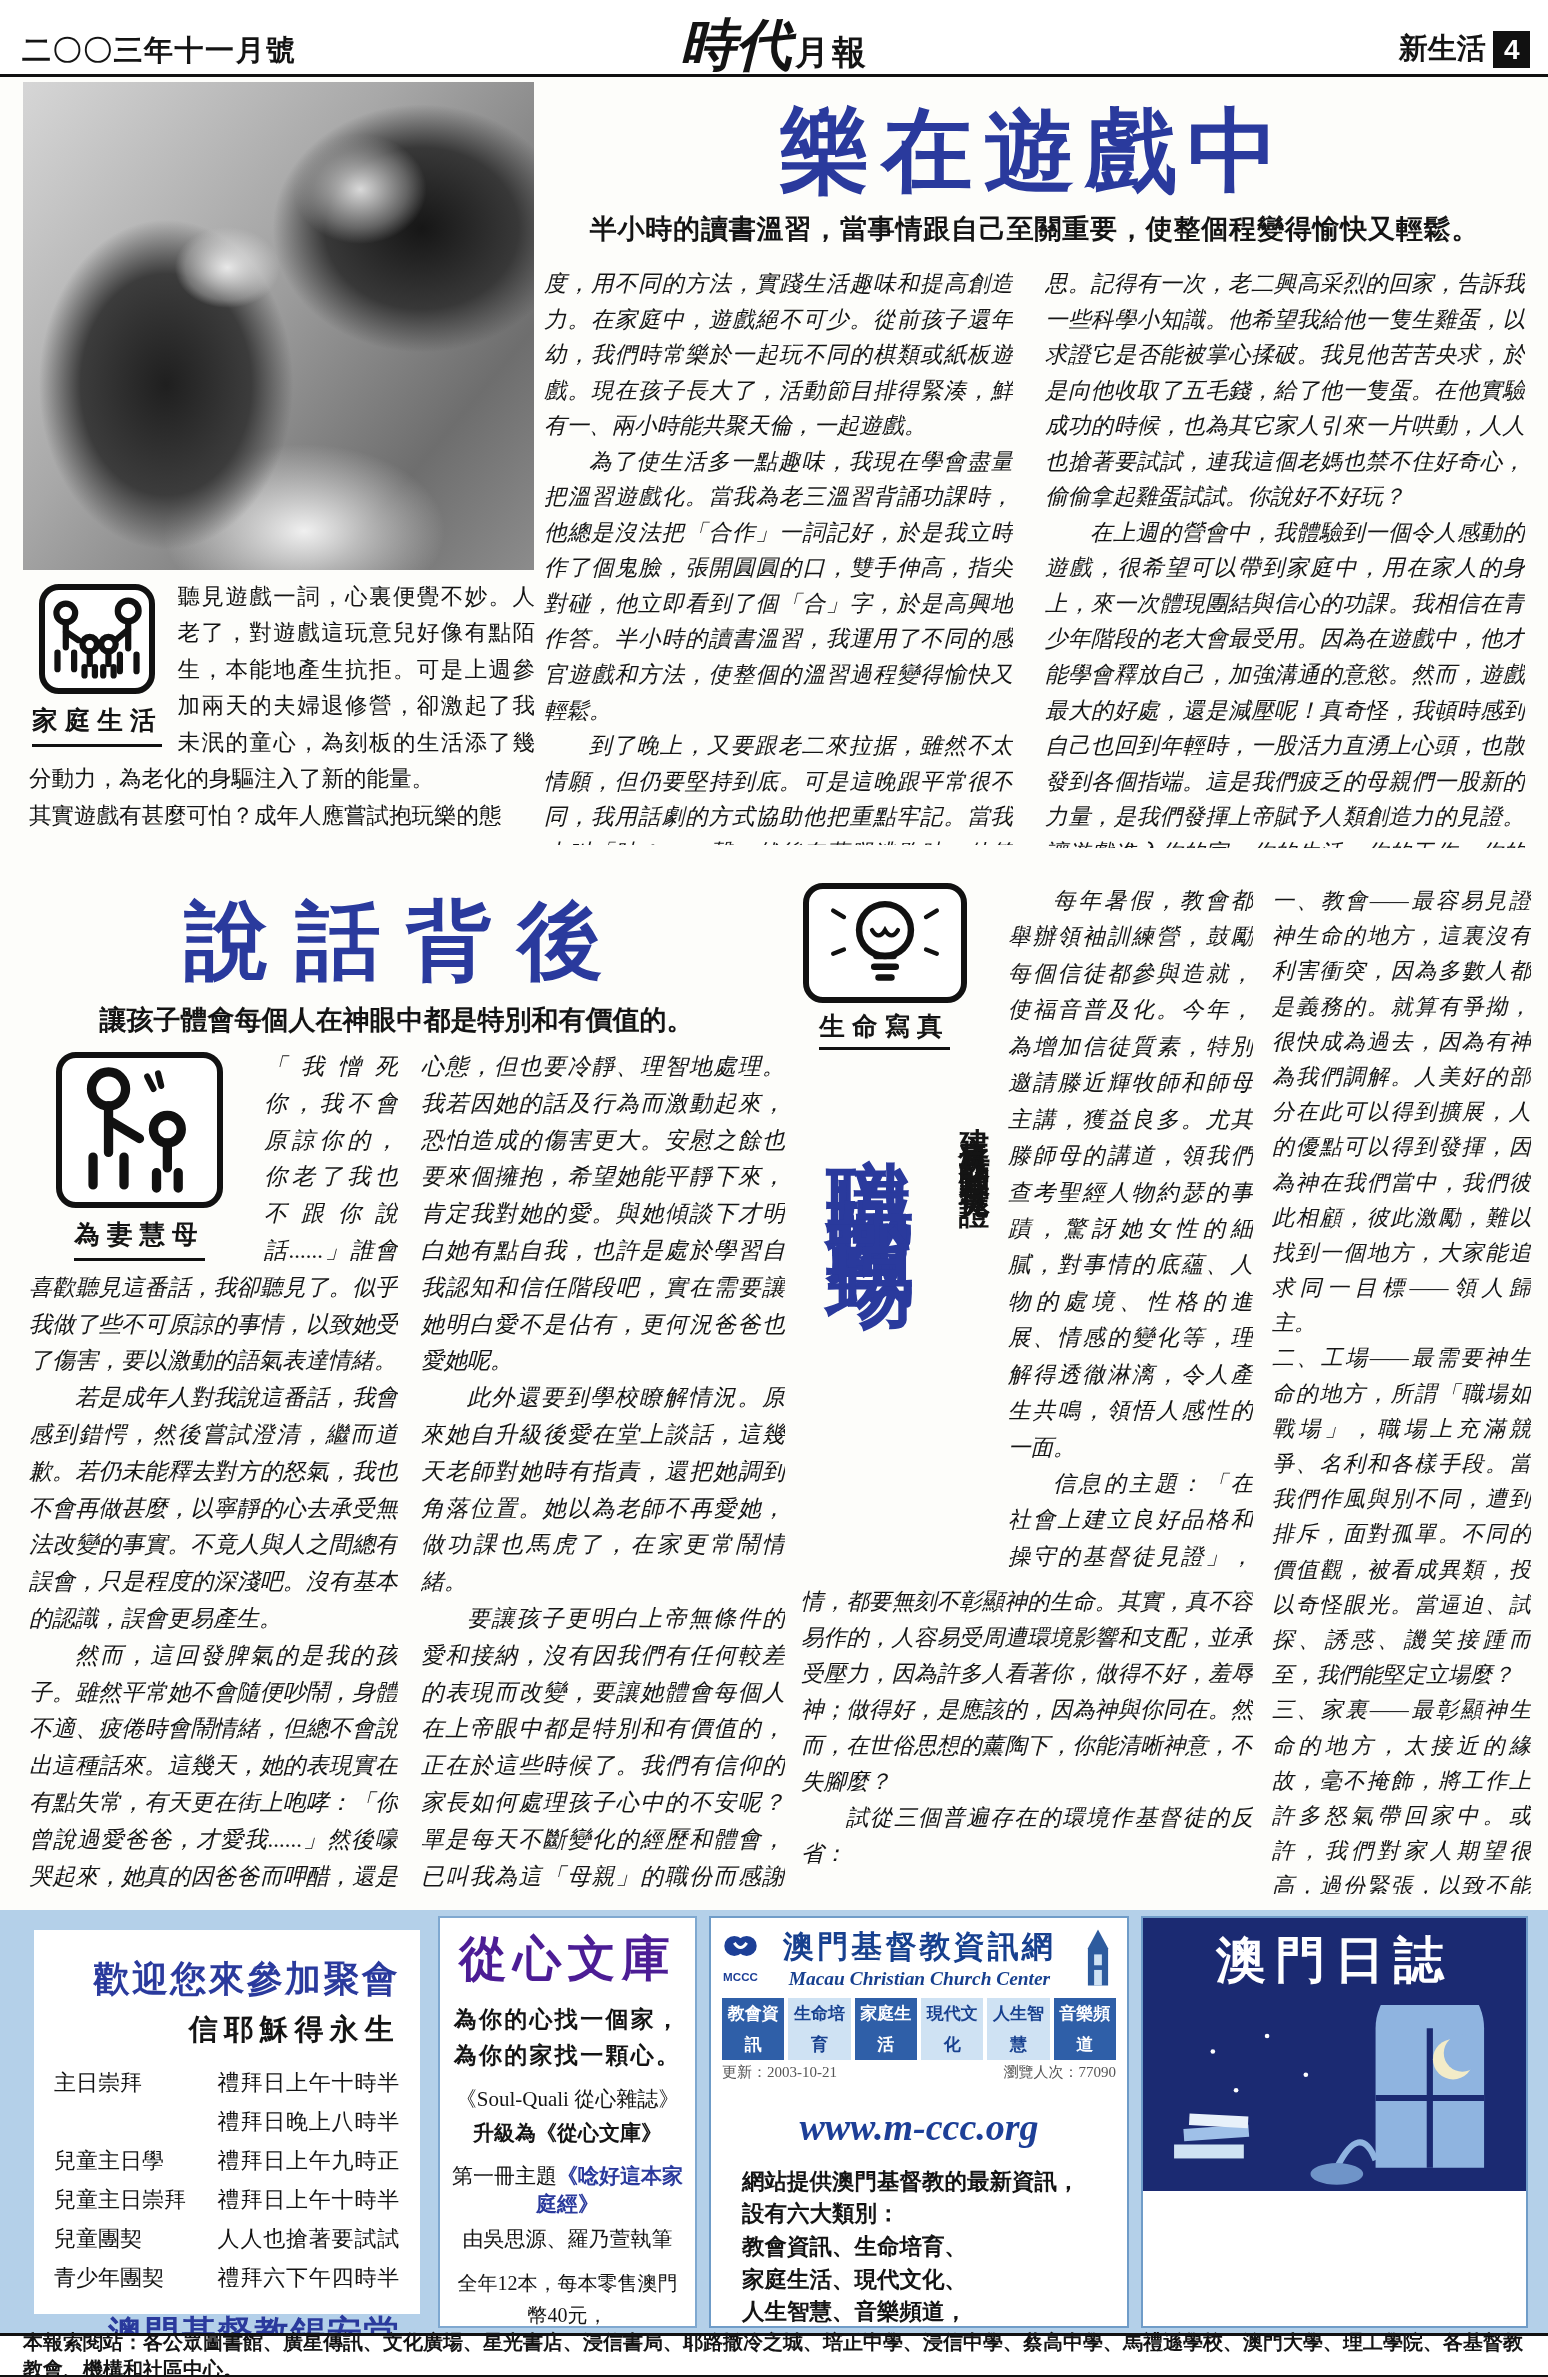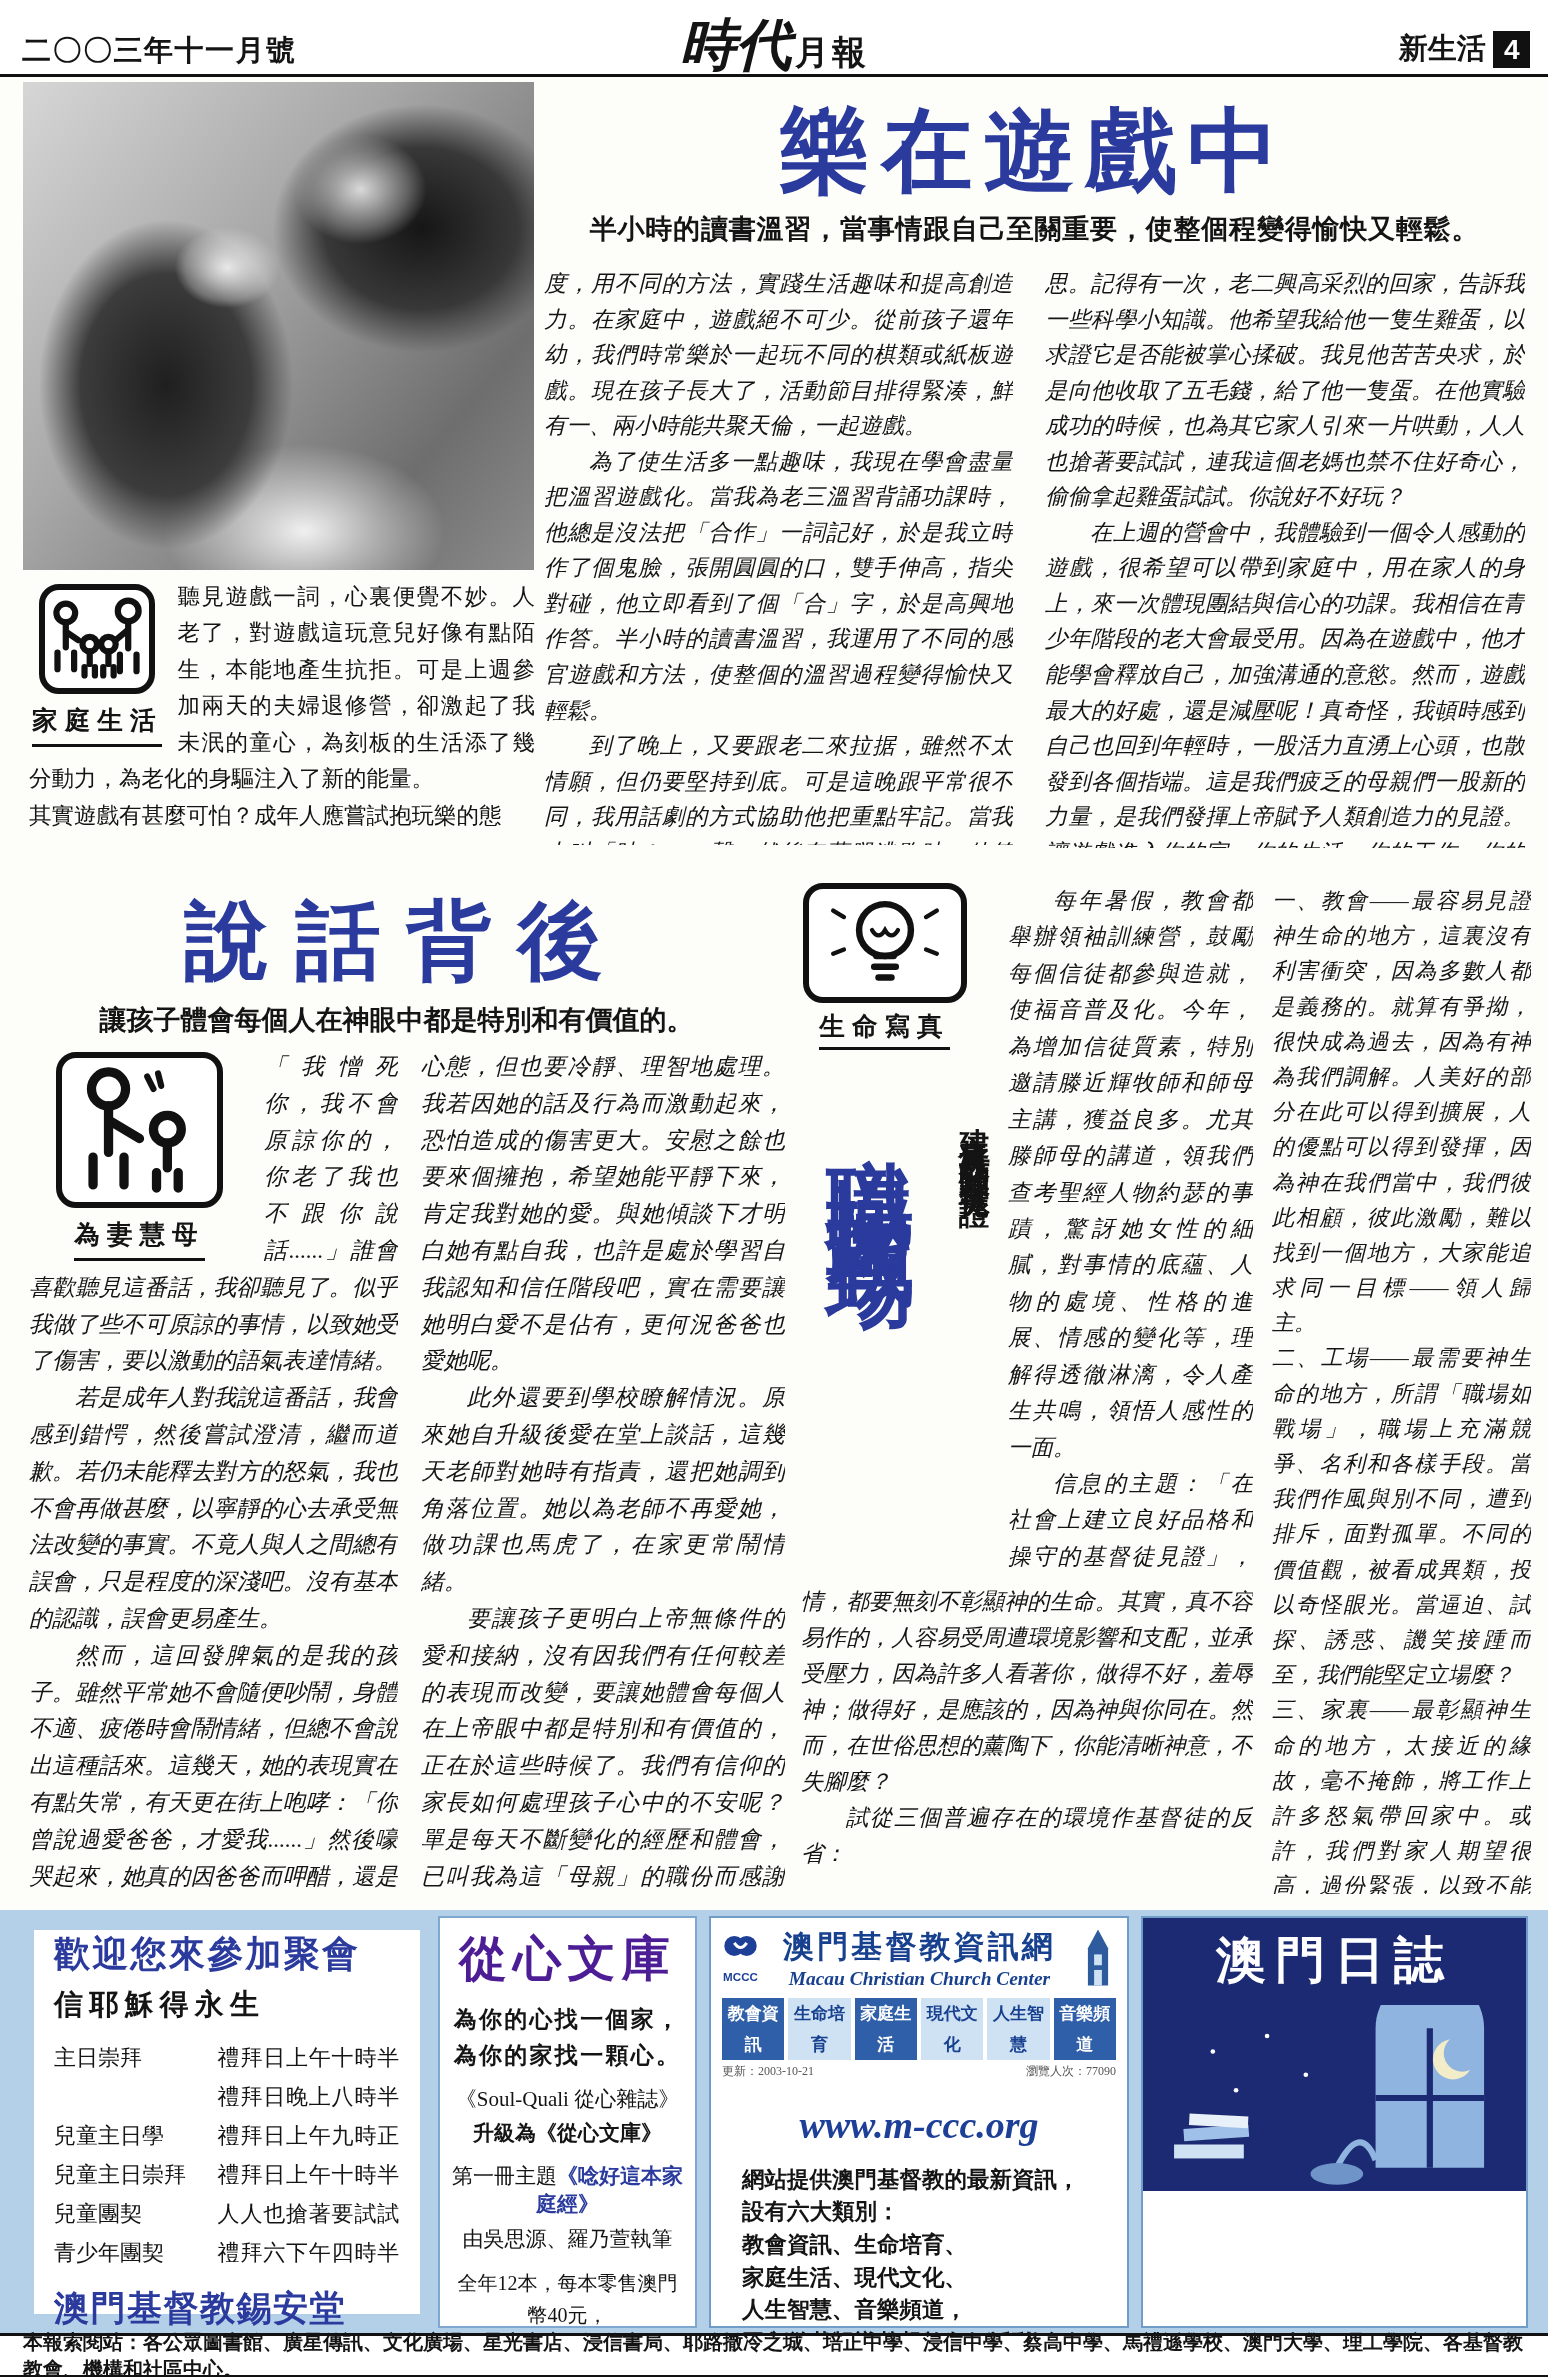--- a/index.html
+++ b/index.html
@@ -50,21 +50,21 @@
   .a3-vtitle{position:absolute;left:812px;top:1087px;height:805px;writing-mode:vertical-rl;text-orientation:upright;
     font-family:"DejaVu Serif",serif;font-weight:bold;font-size:87px;color:#2a3a9d;letter-spacing:22px;}
   .a3-vsub{position:absolute;left:953px;top:1103px;height:511px;writing-mode:vertical-rl;text-orientation:upright;
     font-weight:bold;font-size:31px;letter-spacing:6.2px;}
   #a3c1{left:1008px;top:883px;width:245px;height:694px;font-size:22.5px;line-height:1.62;}
   #a3bottom{left:801px;top:1584px;width:452px;height:307px;font-size:22.5px;line-height:1.6;}
   #a3c2{left:1272px;top:883px;width:259px;height:1011px;font-size:22px;line-height:1.6;}
   
   .adband{position:absolute;left:0;top:1910px;width:1549px;height:424px;background:#b4d0e9;}
   .adbox{position:absolute;background:#fff;box-sizing:border-box;}
-  #ad-church{left:34px;top:20px;width:386px;height:384px;padding:0 20px;text-align:left;}
+  #ad-church{left:34px;top:20px;width:386px;height:384px;padding:25px 20px;text-align:right;}
   .church-title{color:#2a3a9d;font-weight:bold;font-size:36px;letter-spacing:2.3px;}
   .church-sub{font-weight:bold;font-size:29px;letter-spacing:6.2px;margin:6.2px 0 12.4px;}
   .sched-row{display:flex;justify-content:space-between;font-size:22px;line-height:1.78;}
   .sched-row .t{letter-spacing:0.8px;}
   .church-name{color:#2a3a9d;font-weight:bold;font-size:35px;letter-spacing:1.5px;margin-top:12.4px;}
   .church-addr{font-size:22px;margin-top:9.3px;}
   #ad-press{left:438px;top:6.2px;width:259px;height:412px;border:2.3px solid #7fa8d0;padding:9.3px 7.7px;text-align:center;}
   .press-title{color:#4c1d95;font-weight:bold;font-size:48px;letter-spacing:6.2px;font-family:"Liberation Sans",sans-serif;}
   .press-slogan{font-weight:bold;font-size:23px;letter-spacing:2.3px;line-height:1.55;margin-top:11px;}
   .press-mag{font-size:21px;margin-top:11px;}
@@ -78,21 +78,21 @@
   .mccc-head{display:flex;align-items:center;gap:7.7px;}
   .mccc-logo{text-align:center;}
   .mccc-logo-txt{font:bold 11.6px "Liberation Sans",sans-serif;color:#1d3f97;}
   .mccc-names{flex:1;text-align:center;}
   .mccc-name{color:#17408f;font-weight:bold;font-size:31px;letter-spacing:3.1px;}
   .mccc-name-en{color:#17408f;font-style:italic;font-weight:bold;font-size:19.4px;font-family:"Liberation Serif",serif;}
   .mccc-tabs{display:flex;gap:4px;margin-top:7.7px;}
   .mccc-tab{flex:1;text-align:center;font:bold 17px/31px "Liberation Sans",sans-serif;}
   .t-dark{background:#2f5fa8;color:#fff;}
   .t-light{background:#cfe2f3;color:#17408f;}
-  .mccc-meta{display:flex;justify-content:space-between;font-size:12px;color:#555;margin-top:3.1px;}
+  .mccc-meta{display:flex;justify-content:space-between;font-size:15px;color:#555;margin-top:3.1px;}
   .mccc-url{text-align:center;font-weight:bold;font-style:italic;font-size:38px;color:#1d3f97;margin:23px 0 17px;
             font-family:"Liberation Serif",serif;}
   .mccc-desc{font-size:22.5px;font-weight:bold;line-height:1.45;padding-left:20px;}
   #ad-diary{left:1141px;top:6.2px;width:387px;height:412px;border:2.3px solid #6f9cc8;padding:0;overflow:hidden;}
   .diary-top{height:273px;background:#1b2a72;position:relative;}
   .diary-title{color:#fff;text-align:center;font:bold 50px/1 "Liberation Sans",sans-serif;letter-spacing:9.3px;padding-top:17px;}
   .diary-art{position:absolute;left:0;bottom:0;}
   .diary-bottom{text-align:center;padding-top:9.3px;}
   .diary-caption{color:#1d3f97;font-weight:bold;font-size:34px;letter-spacing:3.1px;}
   .diary-note{font-size:21px;font-weight:bold;margin-top:6.2px;line-height:1.5;}

